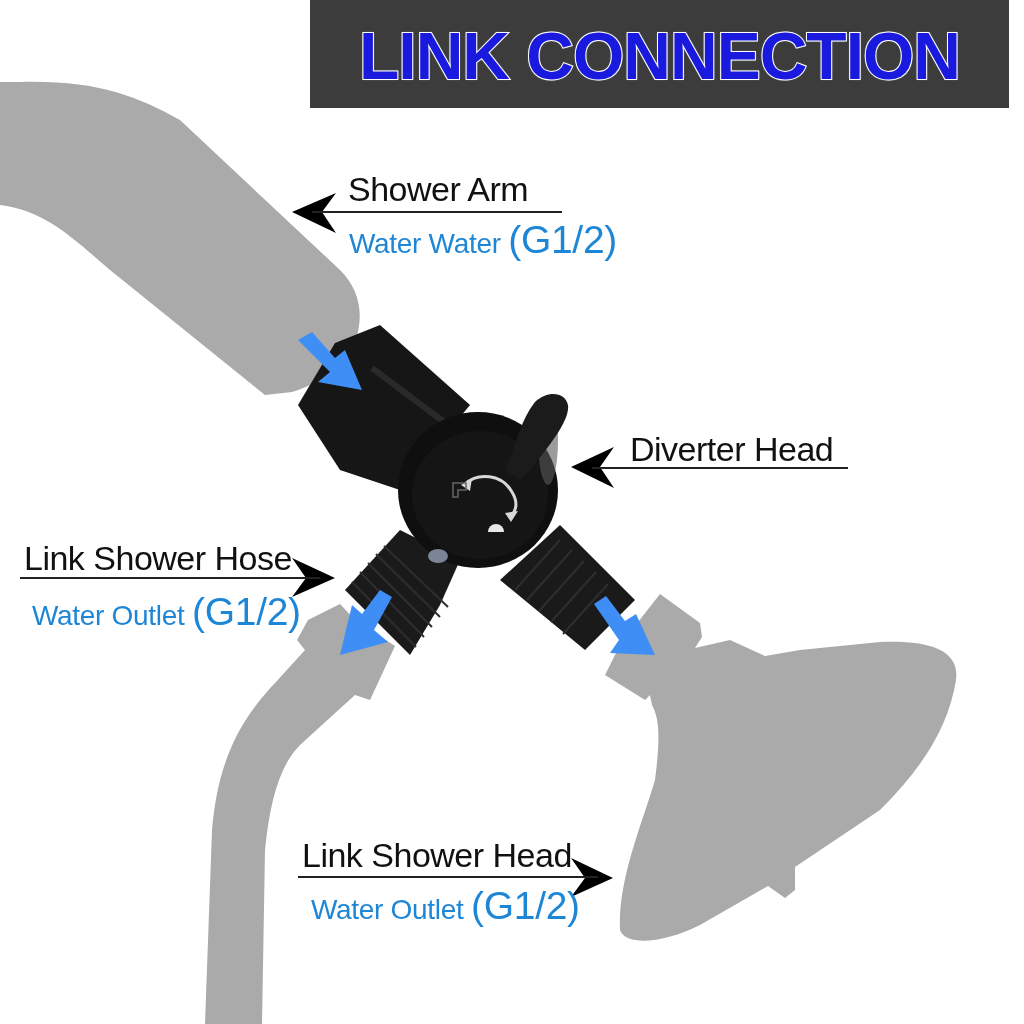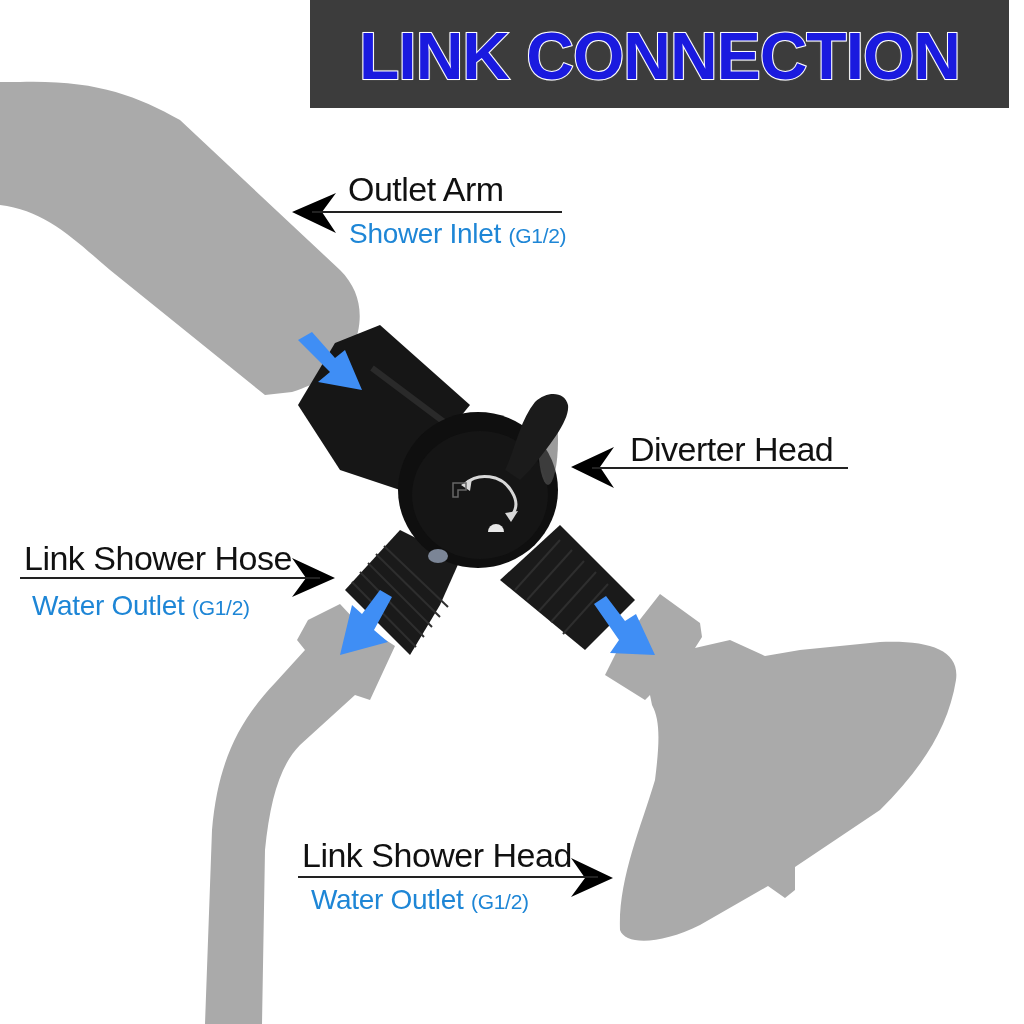--- a/index.html
+++ b/index.html
@@ -24,21 +24,21 @@
       margin-top: 4px;
     }
     .label-main {
       position: absolute; color: #111111; font-size: 34px; white-space: nowrap;
       letter-spacing: -0.5px;
     }
     .label-sub {
       position: absolute; color: #1e86d6; font-size: 28px; white-space: nowrap;
       letter-spacing: -0.3px;
     }
-    .label-sub .paren { font-size: 21px; }
+    .label-sub .paren { font-size: 39px; }
     .rule { position: absolute; height: 2px; background: #222222; }
   </style>
 </head>
 <body>
 
 <svg class="layer" viewBox="0 0 1024 1024" xmlns="http://www.w3.org/2000/svg">
 
   <path d="M0,82 L20,82 C95,80 135,95 180,120 L340,270 C362,292 365,320 352,350 C340,370 318,384 292,392 L265,395 L110,270 C75,240 45,210 0,205 Z" fill="#aaaaaa"></path>
 
   <path d="M308,620 L340,604 L355,620 L395,646 L370,700 L355,695 L300,745 C280,765 270,800 265,850 L262,1024 L205,1024 L212,830 C218,760 240,720 275,683 L305,650 L297,640 Z" fill="#aaaaaa"></path>
@@ -98,24 +98,24 @@
     <path d="M335,578 L292,558 L306,578 L292,597 Z"></path>
     <path d="M613,878 L571,858 L585,878 L571,897 Z"></path>
   </g>
 </svg>
 
 <div class="banner">
   <span class="banner-title">LINK CONNECTION</span>
 </div>
 
 <div>
-  <span class="label-main" style="left:348px; top:170px;">Outlet Arm</span>
+  <span class="label-main" style="left:348px; top:170px;">Shower Arm</span>
   <div class="rule" style="left:312px; top:211px; width:250px;"></div>
   <span class="label-sub" style="left:349px; top:218px;">
-    <span>Shower Inlet</span>
+    <span>Water Water</span>
     <span class="paren">(G1/2)</span>
   </span>
 </div>
 
 <div>
   <span class="label-main" style="left:630px; top:430px;">Diverter Head</span>
   <div class="rule" style="left:592px; top:467px; width:256px;"></div>
 </div>
 
 <div>

